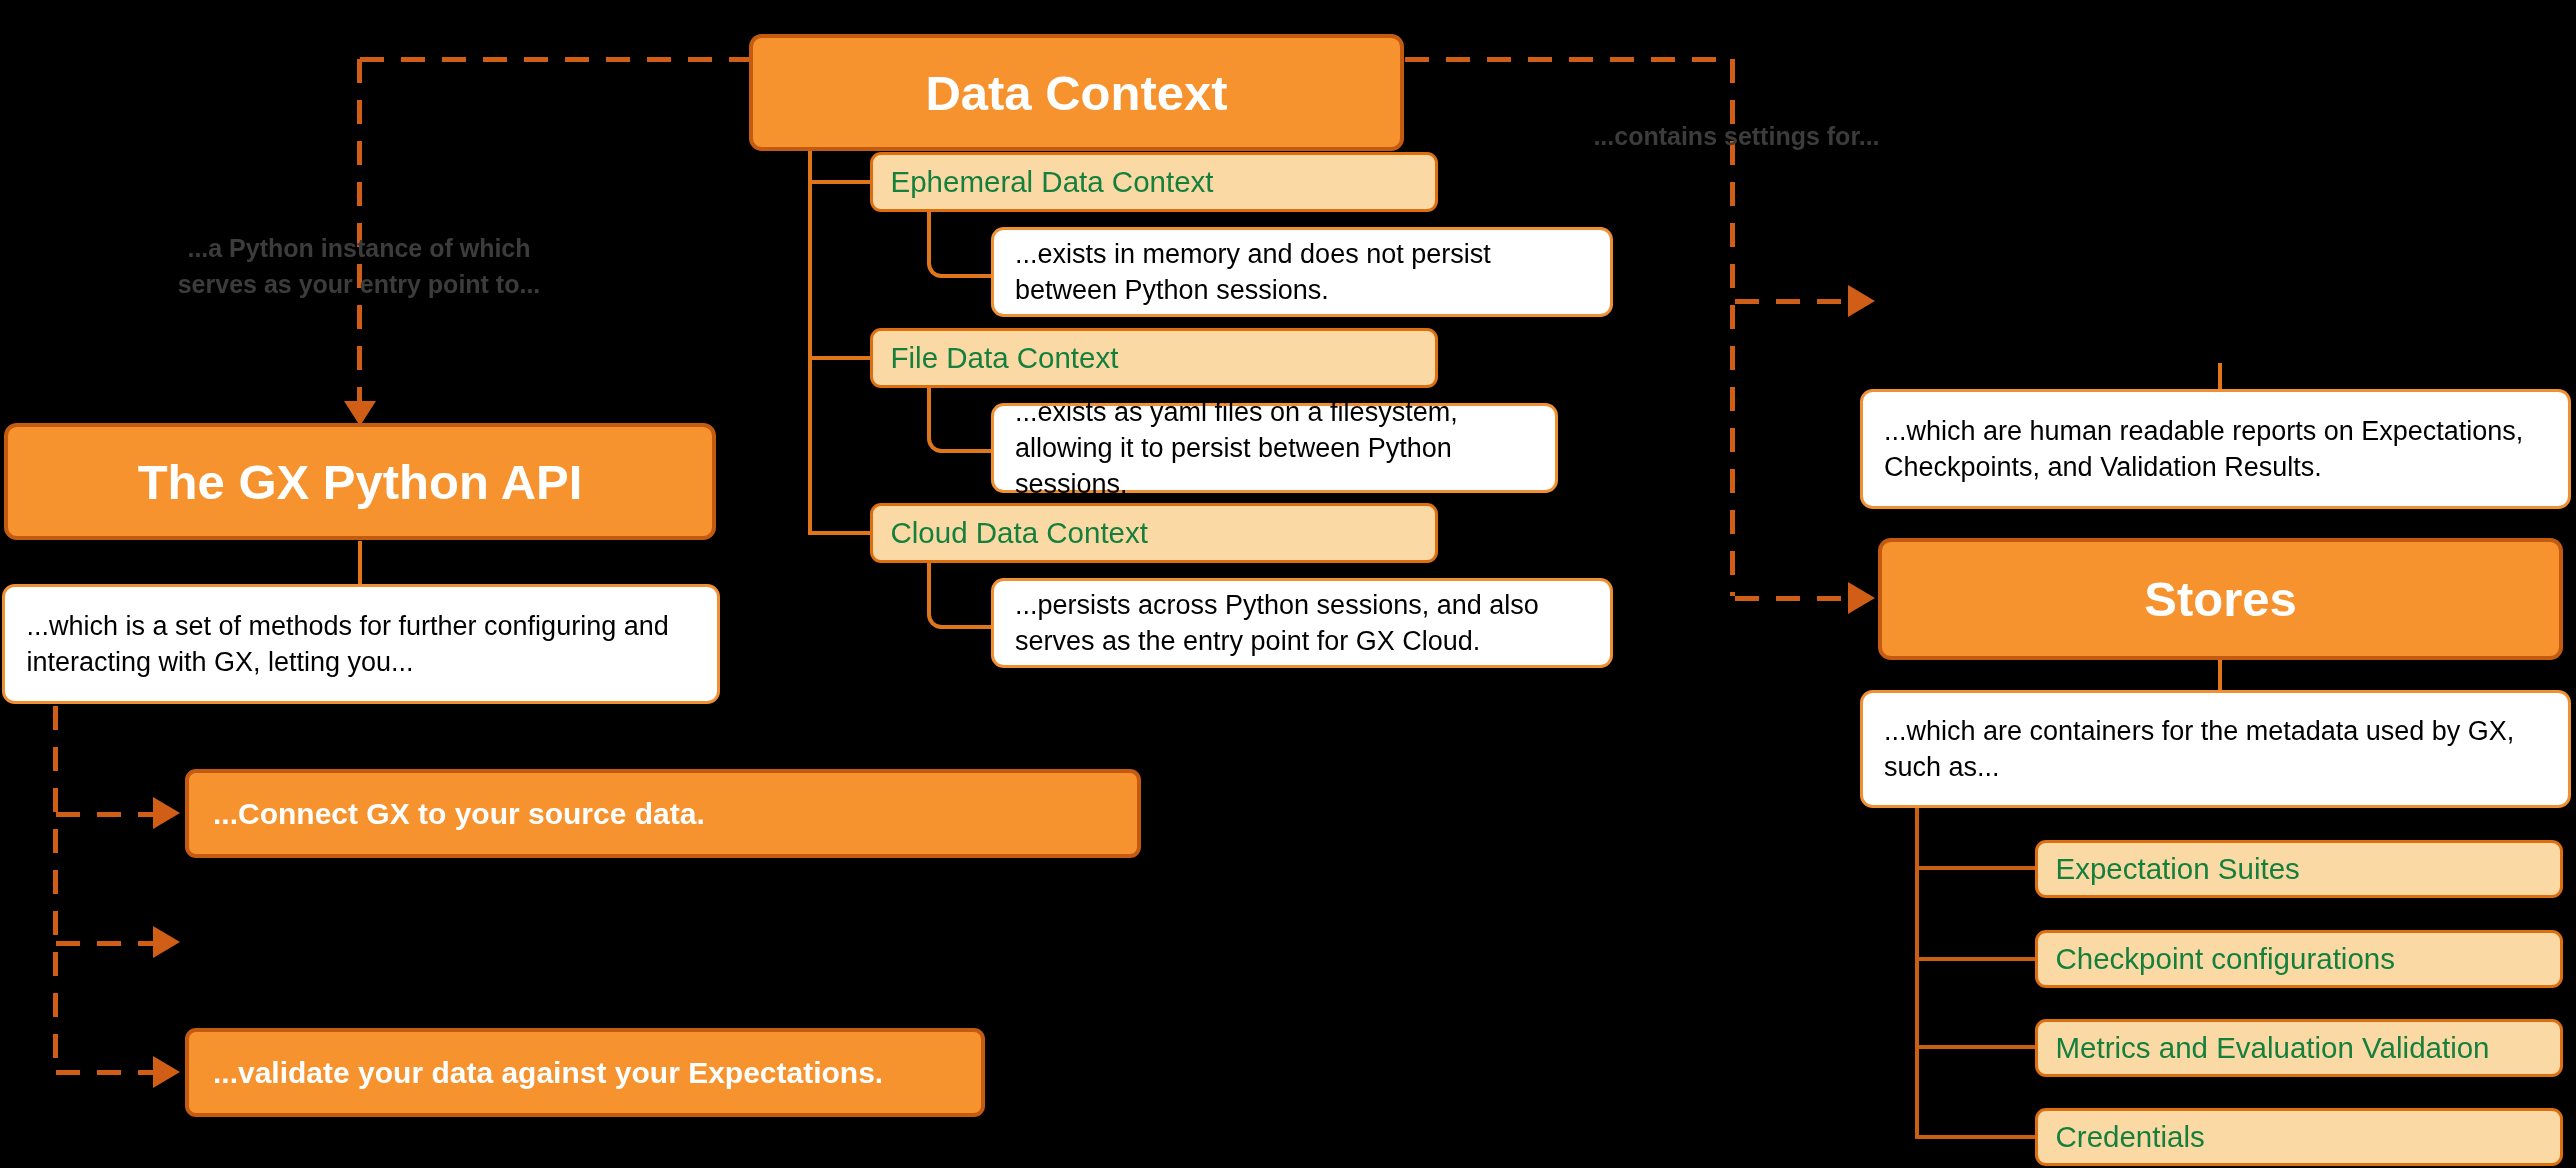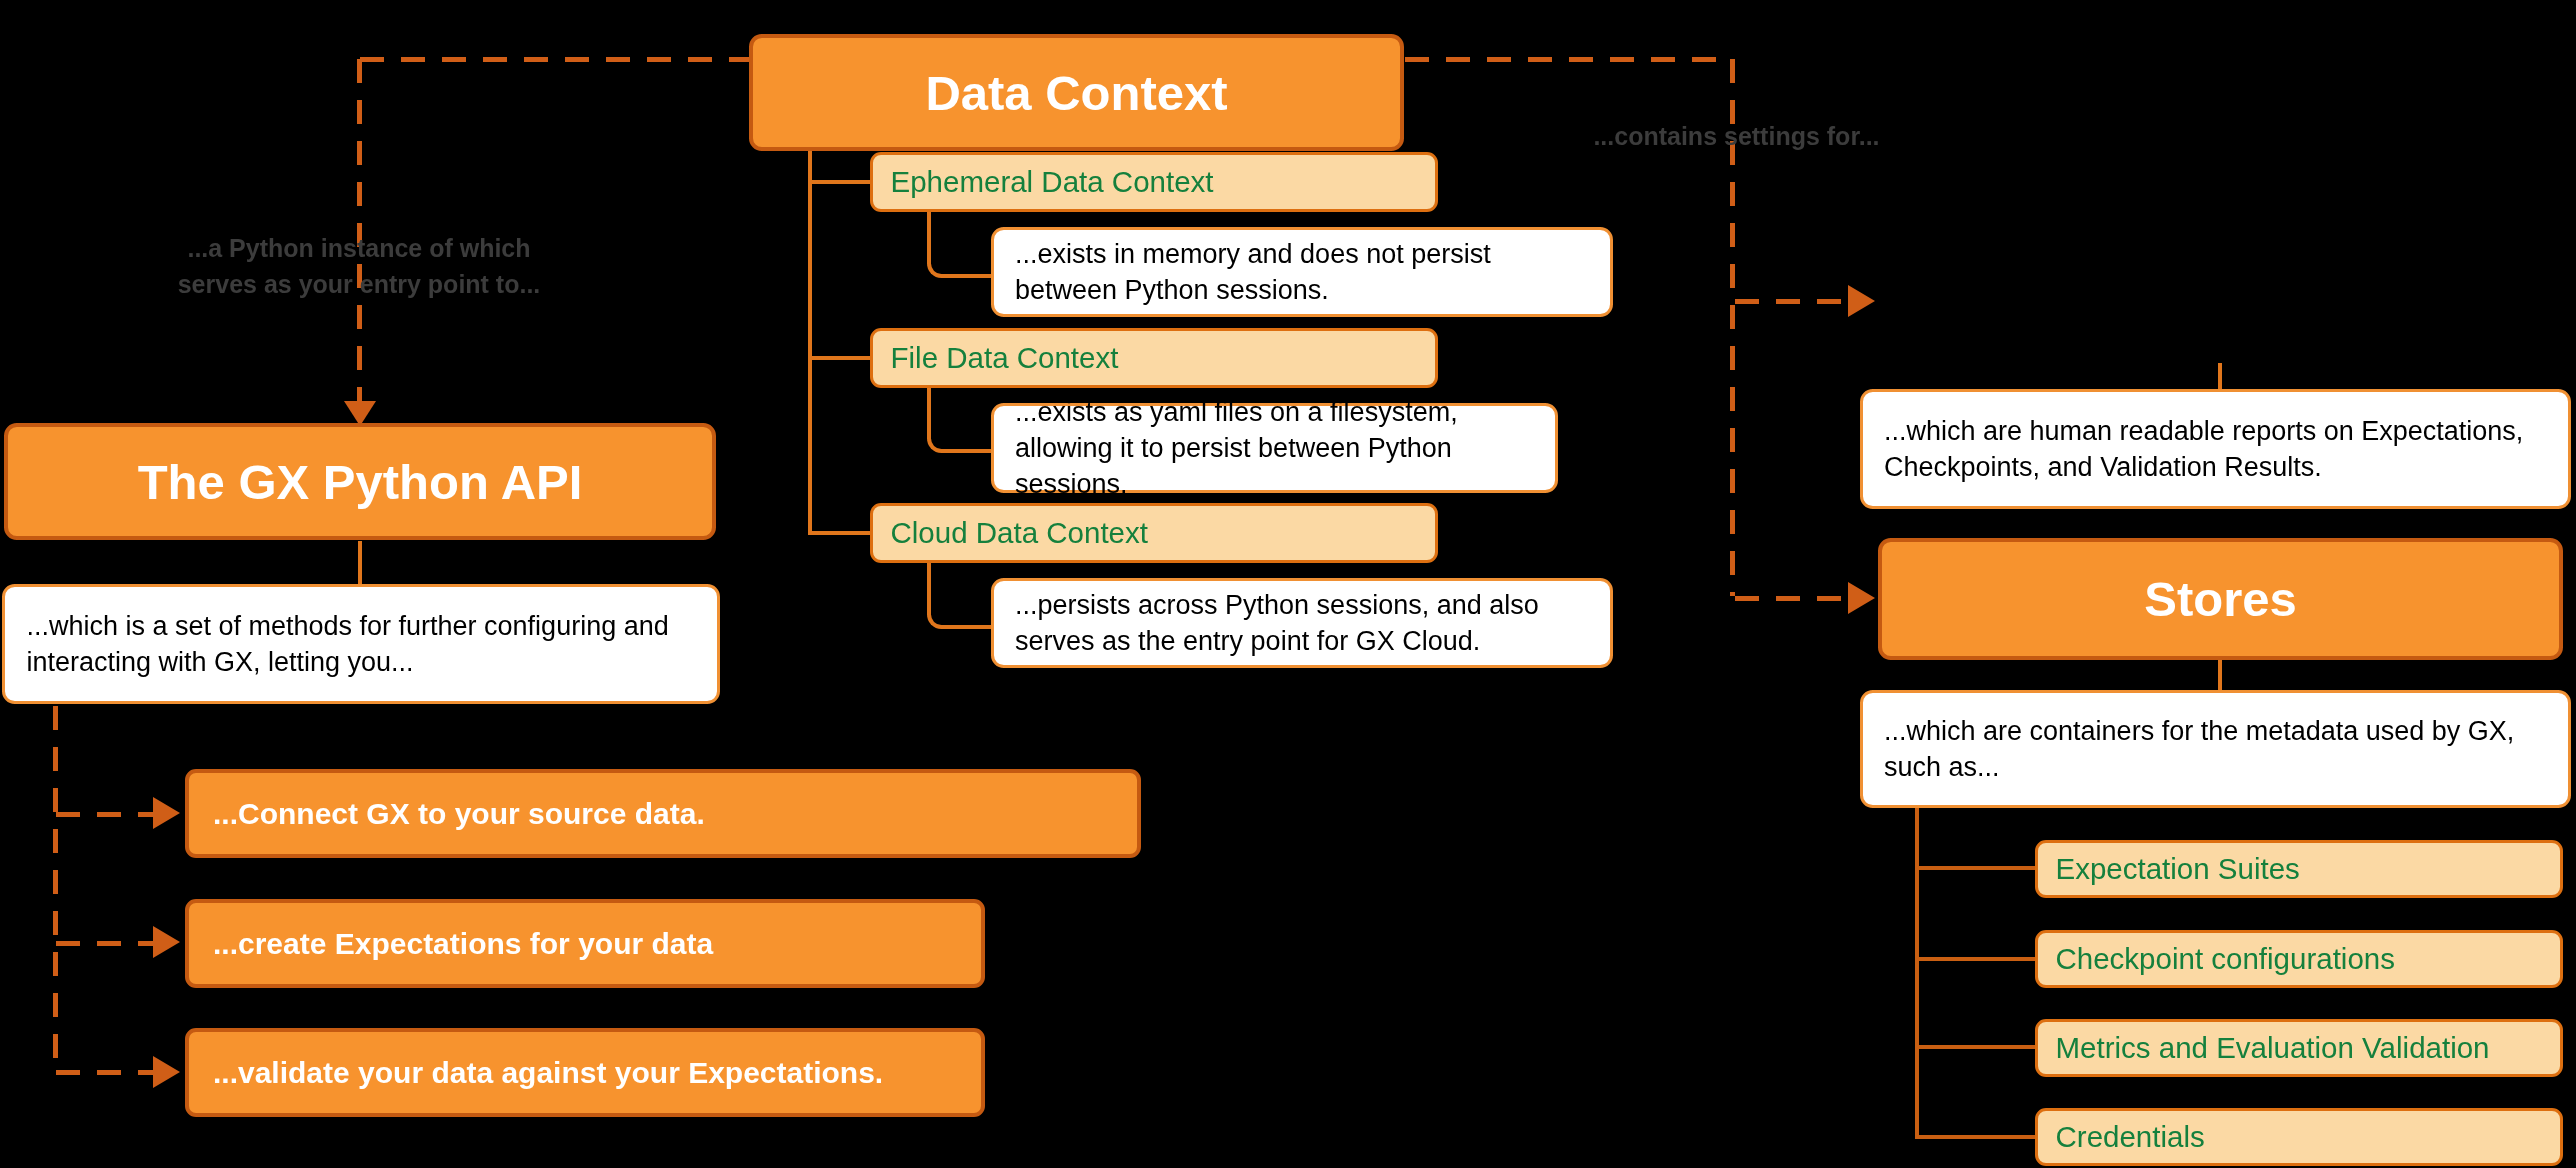--- a/index.html
+++ b/index.html
@@ -91,21 +91,20 @@
 serves as your entry point to...</div>
   <div class="annotation" style="left:1519px;top:118px;width:435px;">...contains settings for...</div>
 
   <div class="box primary" style="left:749px;top:4px;width:655px;height:117px;margin-top:30px;">Data Context</div>
 
   <div class="box primary" style="left:4px;top:423px;width:712px;height:117px;">The GX Python API</div>
 
   <div class="box white" style="left:2.4px;top:584px;width:718px;height:120px;">...which is a set of methods for further configuring and interacting with GX, letting you...</div>
 
   <div class="box action" style="left:185px;top:769px;width:956px;height:89px;">...Connect GX to your source data.</div>
-  <div class="box action" style="left:185px;top:899px;width:800px;height:89px;">...create Expectations for your data</div>
   <div class="box action" style="left:185px;top:1028px;width:800px;height:89px;">...validate your data against your Expectations.</div>
 
   <div class="box light" style="left:870px;top:152px;width:568px;height:60px;">Ephemeral Data Context</div>
   <div class="box white" style="left:991px;top:227px;width:622px;height:90px;">...exists in memory and does not persist between Python sessions.</div>
 
   <div class="box light" style="left:870px;top:328px;width:568px;height:60px;">File Data Context</div>
   <div class="box white" style="left:991px;top:403px;width:567px;height:90px;">...exists as yaml files on a filesystem, allowing it to persist between Python sessions.</div>
 
   <div class="box light" style="left:870px;top:503px;width:568px;height:60px;">Cloud Data Context</div>
   <div class="box white" style="left:991px;top:578px;width:622px;height:90px;">...persists across Python sessions, and also serves as the entry point for GX Cloud.</div>

